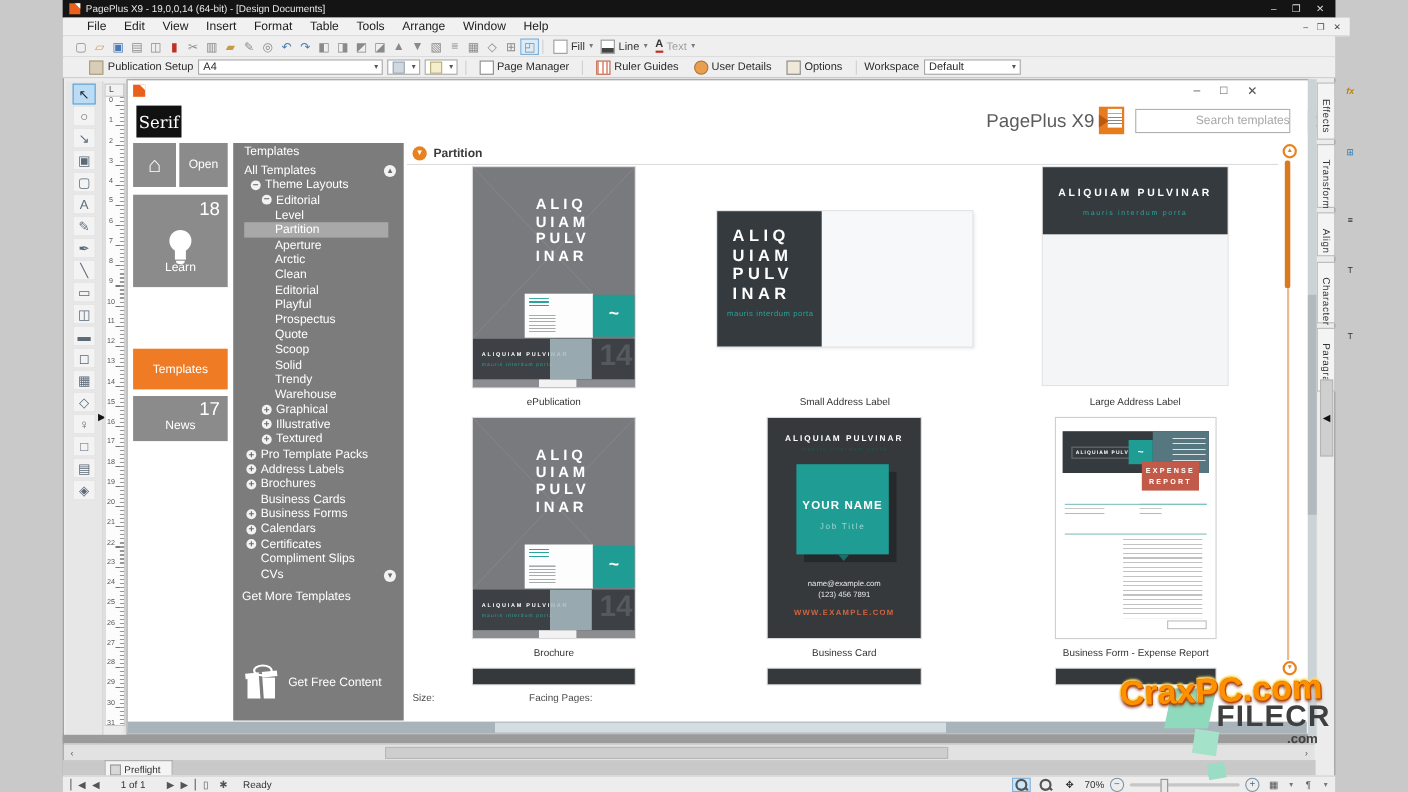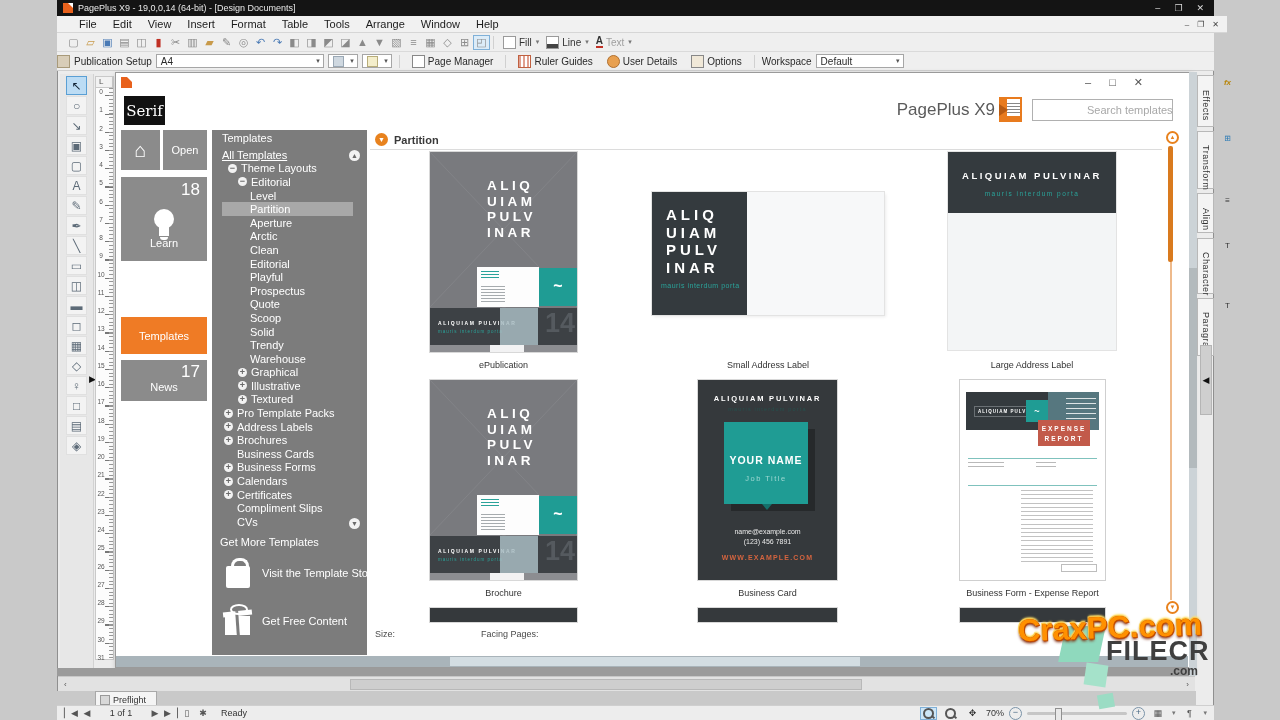--- a/index.html
+++ b/index.html
@@ -22,21 +22,21 @@
   .tico{width:17px;height:15px;display:flex;align-items:center;justify-content:center;font-size:11px;color:#8a8a8a;cursor:default;}
   .tico.c-red{color:#c03024;} .tico.c-blue{color:#4a7ab5;} .tico.c-tan{color:#c89a4a;}
   .tico.hl{background:#dcecf8;border:1px solid #7fb0d8;box-sizing:border-box;}
   .tsep{width:1px;height:13px;background:#d0d0d0;margin:0 3px;}
   .tcaret{font-size:7px;color:#777;margin:0 1px;}
   .fillgrp{display:flex;align-items:center;font-size:10px;color:#333;gap:3px;margin-left:6px;}
   .swatch{width:11px;height:11px;border:1px solid #9a9a9a;background:#fff;}
   .swatch.line{background:linear-gradient(#fff 60%,#444 60%);}
   .fillgrp .atxt{font-weight:700;border-bottom:2px solid #c03024;line-height:10px;}
   .fillgrp .gray{color:#a0a0a0;}
-  #toolbar2{left:57px;top:52px;width:1157px;height:19px;background:#efefef;border-bottom:1px solid #cfcfcf;display:flex;align-items:center;font-size:10px;color:#2a2a2a;padding-left:0;box-sizing:border-box;gap:4px;}
+  #toolbar2{left:57px;top:52px;width:1157px;height:19px;background:#efefef;border-bottom:1px solid #cfcfcf;display:flex;align-items:center;font-size:10px;color:#2a2a2a;padding-left:24px;box-sizing:border-box;gap:4px;}
   .combo{height:14px;background:#fff;border:1px solid #a6a6a6;display:flex;align-items:center;font-size:10px;padding-left:4px;box-sizing:border-box;}
   .combo .car{margin-left:auto;font-size:7px;color:#555;padding:0 3px;}
   .tbtn{display:flex;align-items:center;gap:3px;padding:1px 5px;cursor:default;}
   .mini-ic{width:11px;height:11px;display:inline-block;}
   
   #tools-strip{left:60px;top:74px;width:33px;height:616px;background:#e7e7e7;border-right:1px solid #d2d2d2;}
   #tools{left:63px;top:76px;width:27px;display:flex;flex-direction:column;align-items:center;gap:1px;}
   .tool{width:21px;height:19px;display:flex;align-items:center;justify-content:center;font-size:12px;color:#5c6a77;background:#f3f3f3;border:1px solid #e0e0e0;box-sizing:border-box;cursor:default;}
   .tool.sel{background:#bcdcf4;border-color:#5a9fd4;color:#123;}
   
@@ -79,21 +79,21 @@
   .bulb{width:26px;height:34px;position:relative;margin-top:14px;}
   .bulb .g{position:absolute;left:3px;top:0;width:20px;height:20px;background:#fff;border-radius:50%;}
   .bulb .b{position:absolute;left:8px;top:18px;width:10px;height:9px;background:#fff;}
   .bulb .t{position:absolute;left:9px;top:28px;width:8px;height:3px;background:#fff;border-radius:0 0 3px 3px;}
   
   #tree{left:212px;top:130px;width:155px;height:525px;background:#7c7c7c;color:#fff;}
   #tree-header{left:222px;top:132px;font-size:11px;color:#fff;}
   #tree-items{left:212px;top:148px;width:155px;display:flex;flex-direction:column;}
   .tree-item{display:flex;align-items:center;height:13.6px;font-size:11px;color:#fff;margin:0 14px 0 10px;cursor:default;}
   .tree-item .exp{width:9px;height:9px;border-radius:50%;background:#f2f2f2;color:#6a6a6a;font-size:9px;line-height:9px;text-align:center;margin-right:4px;flex:none;font-weight:700;}
-  .tree-item.pl0{padding-left:0;text-decoration:underline;} .tree-item.pl1{padding-left:6px;} .tree-item.pl1b{padding-left:2px;}
+  .tree-item.pl0{padding-left:0;} .tree-item.pl1{padding-left:6px;} .tree-item.pl1b{padding-left:2px;}
   .tree-item.pl2{padding-left:16px;} .tree-item.pl3{padding-left:28px;}
   .tree-item.selected{background:#a8a8a8;}
   .tree-scroll{width:11px;height:11px;border-radius:50%;background:#f2f2f2;color:#6a6a6a;font-size:7px;line-height:11px;text-align:center;}
   #get-more{left:220px;top:536px;font-size:11px;color:#fff;}
   .store-row{display:flex;align-items:center;gap:10px;color:#fff;font-size:11px;}
   #store1{left:226px;top:558px;} #store2{left:224px;top:606px;}
   .bagicon{width:26px;height:30px;position:relative;}
   .bagicon .body{position:absolute;left:0;top:8px;width:24px;height:22px;background:#fff;border-radius:2px;}
   .bagicon .hand{position:absolute;left:5px;top:0;width:12px;height:12px;border:3px solid #fff;border-bottom:none;border-radius:8px 8px 0 0;}
   .gifticon{width:28px;height:30px;position:relative;}
@@ -656,27 +656,20 @@
         <span>Compliment Slips</span>
       </div>
 
       <div class="tree-item pl1b">
         <span class="exp" style="visibility: hidden;"></span>
         <span>CVs</span>
       </div>
     </div>
   <div class="abs tree-scroll" style="left:349px;top:518px;">▼</div>
   <div class="abs" id="get-more">Get More Templates</div>
-  <div class="abs store-row" id="store1">
-    <span class="bagicon">
-        <span class="hand"></span>
-        <span class="body"></span>
-      </span>
-    <span>Visit the Template Store</span>
-  </div>
   <div class="abs store-row" id="store2">
     <span class="gifticon">
         <span class="box"></span>
         <span class="lid"></span>
         <span class="rib"></span>
         <span class="bow"></span>
       </span>
     <span>Get Free Content</span>
   </div>
 

